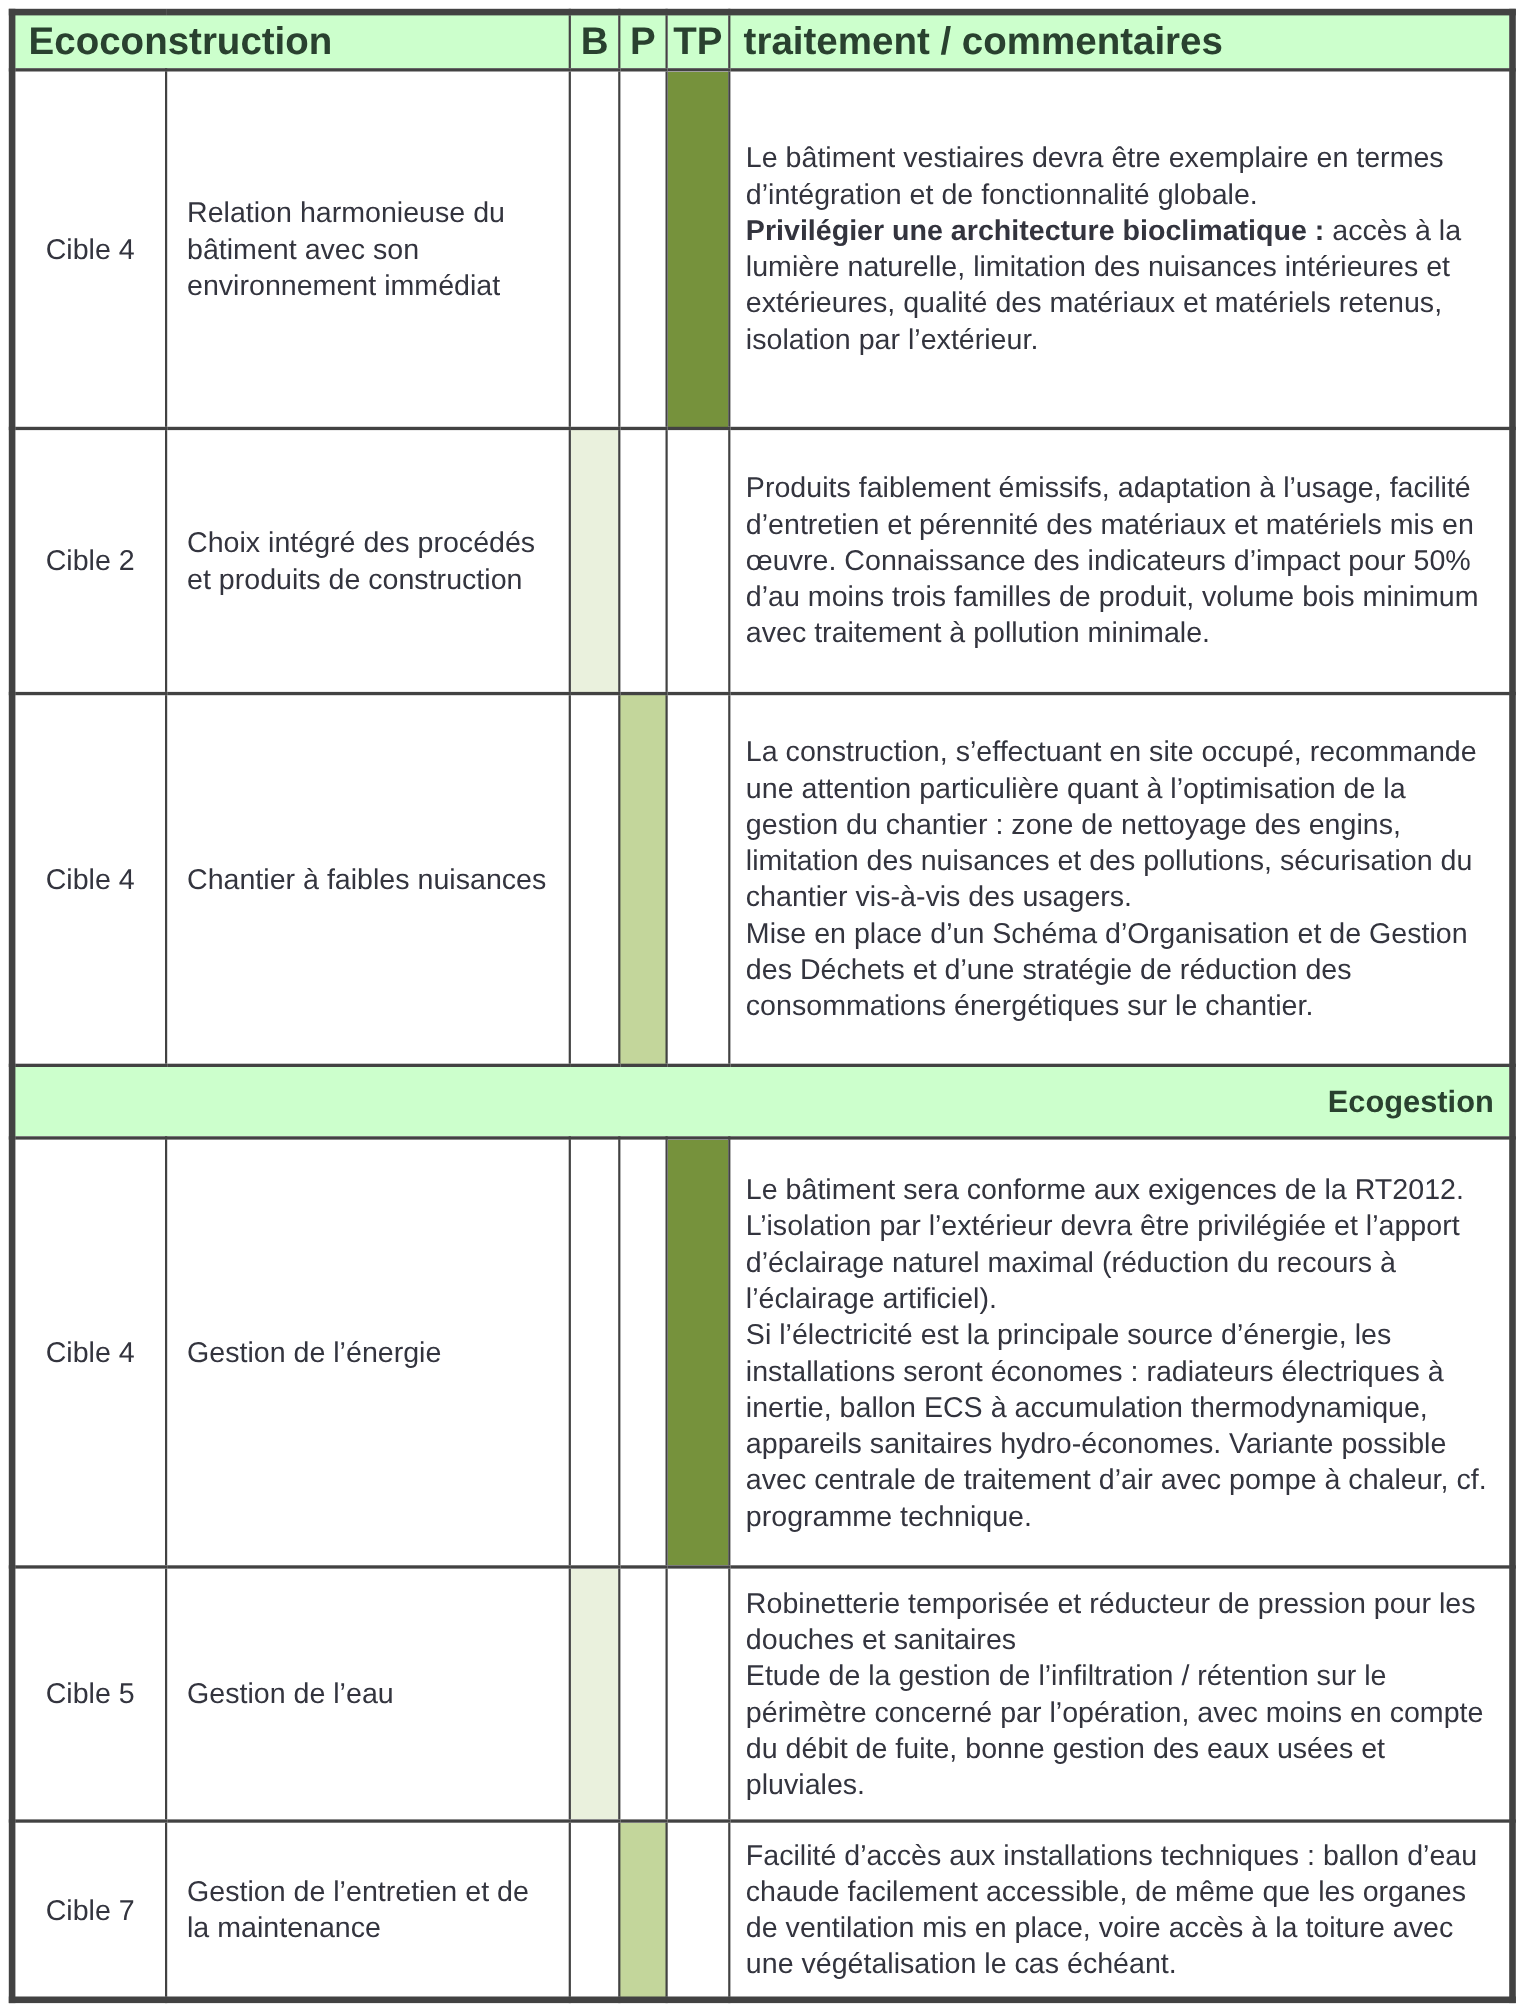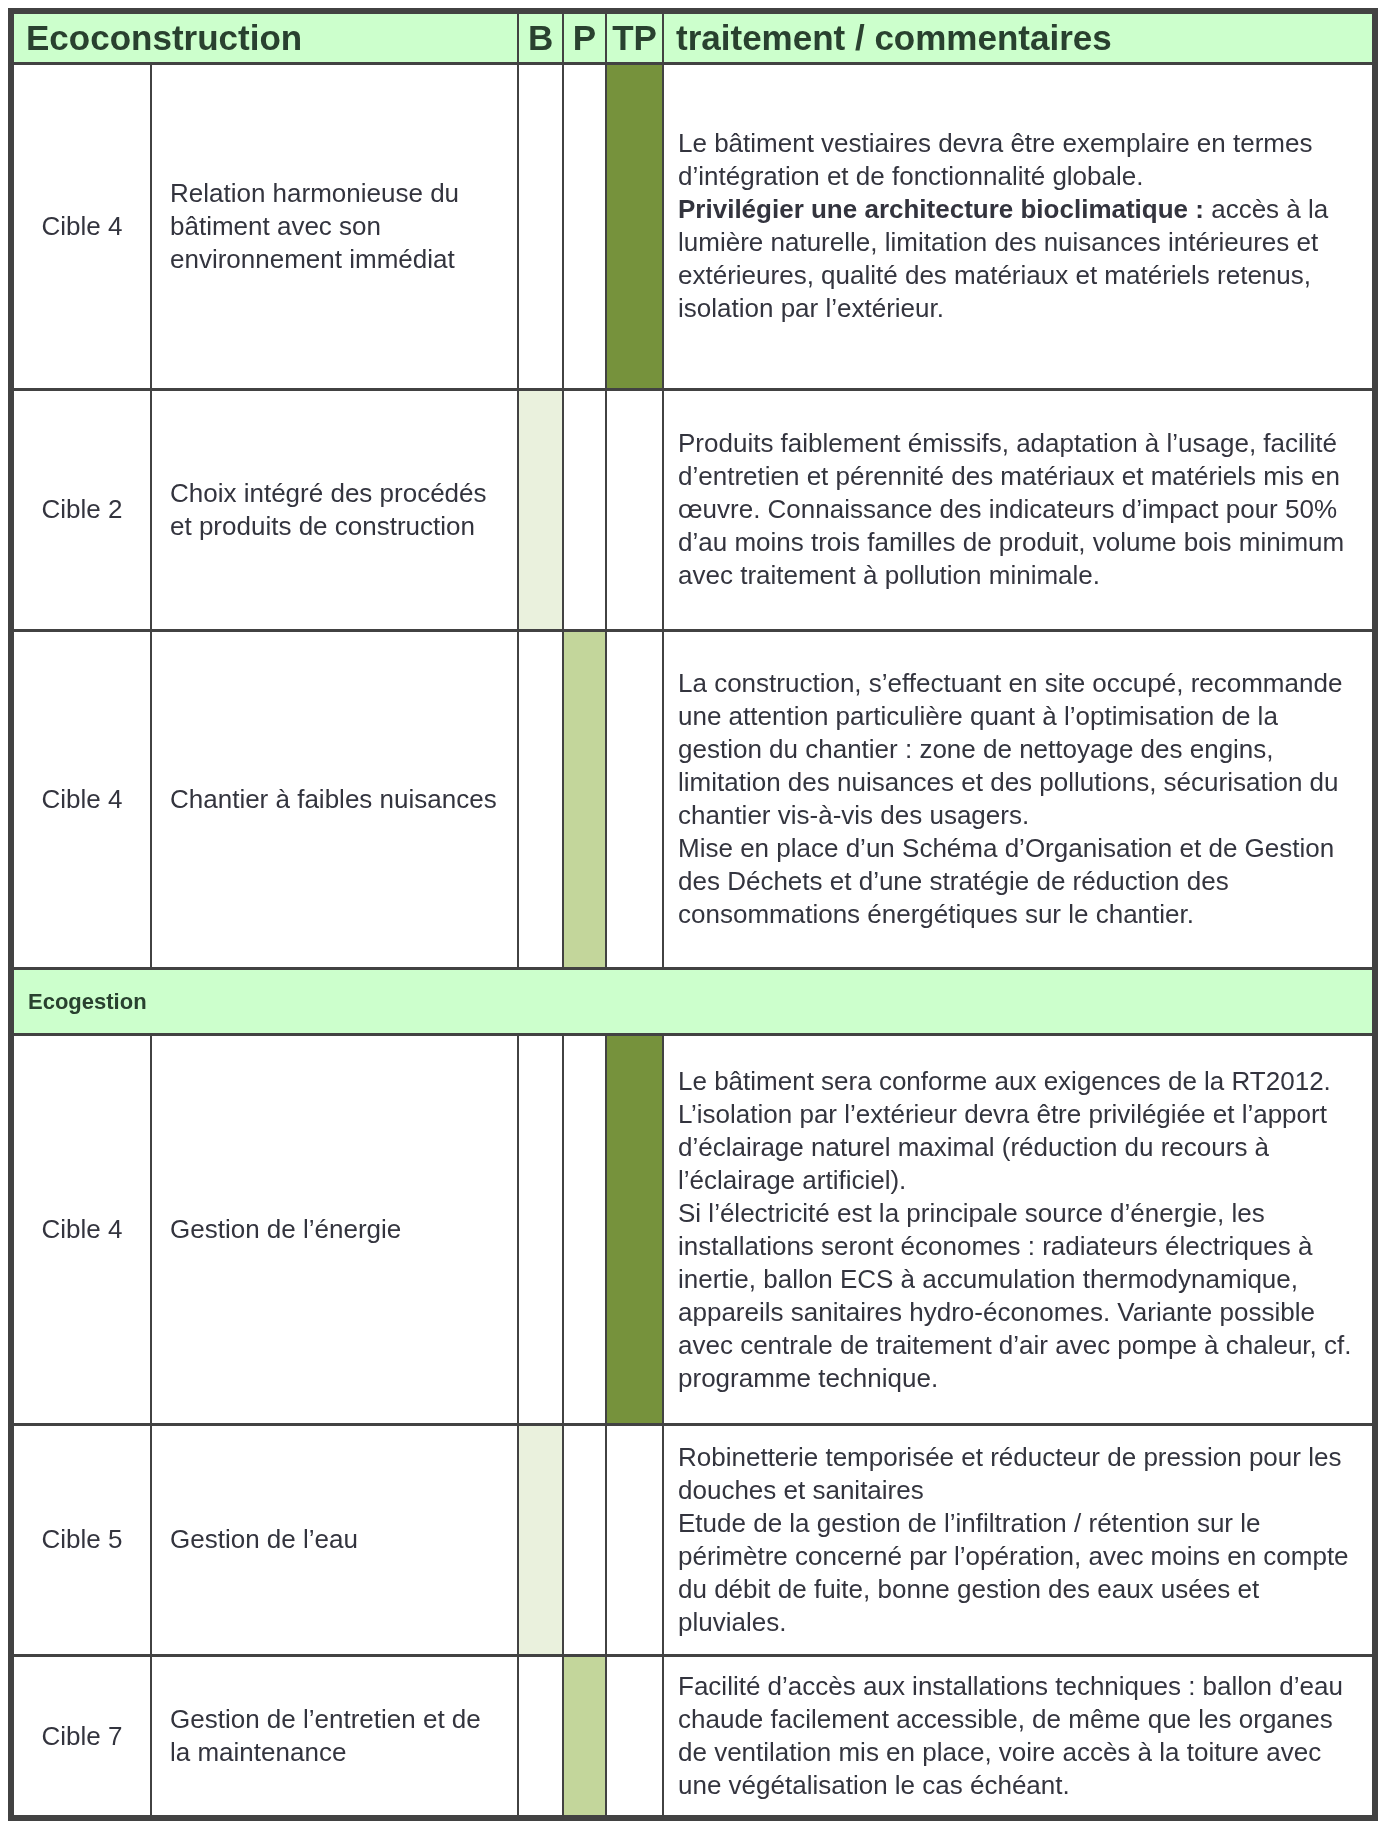--- a/index.html
+++ b/index.html
@@ -36,22 +36,22 @@
     line-height: 33px; white-space: pre-line;
   }
   td.comment .bold { font-weight: bold; text-align: center; }
   td.level { background: #ffffff; }
   td.fill-b  { background: var(--fill-b,  #eaf1dd); }
   td.fill-p  { background: var(--fill-p,  #c3d69b); }
   td.fill-tp { background: var(--fill-tp, #76923c); }
   td.section-band {
     background: var(--header-bg, #ccffcc);
     color: var(--header-text, #29412f);
-    font-size: 22px; font-weight: bold;
-    text-align: left; padding: 4px 14px;
+    font-size: 28px; font-weight: bold;
+    text-align: right; padding: 4px 14px;
   }
 </style>
 </head>
 <body>
 
 <div class="page">
   <table class="hqe">
     <colgroup>
       <col style="width:140px">
         <col style="width:367px">

